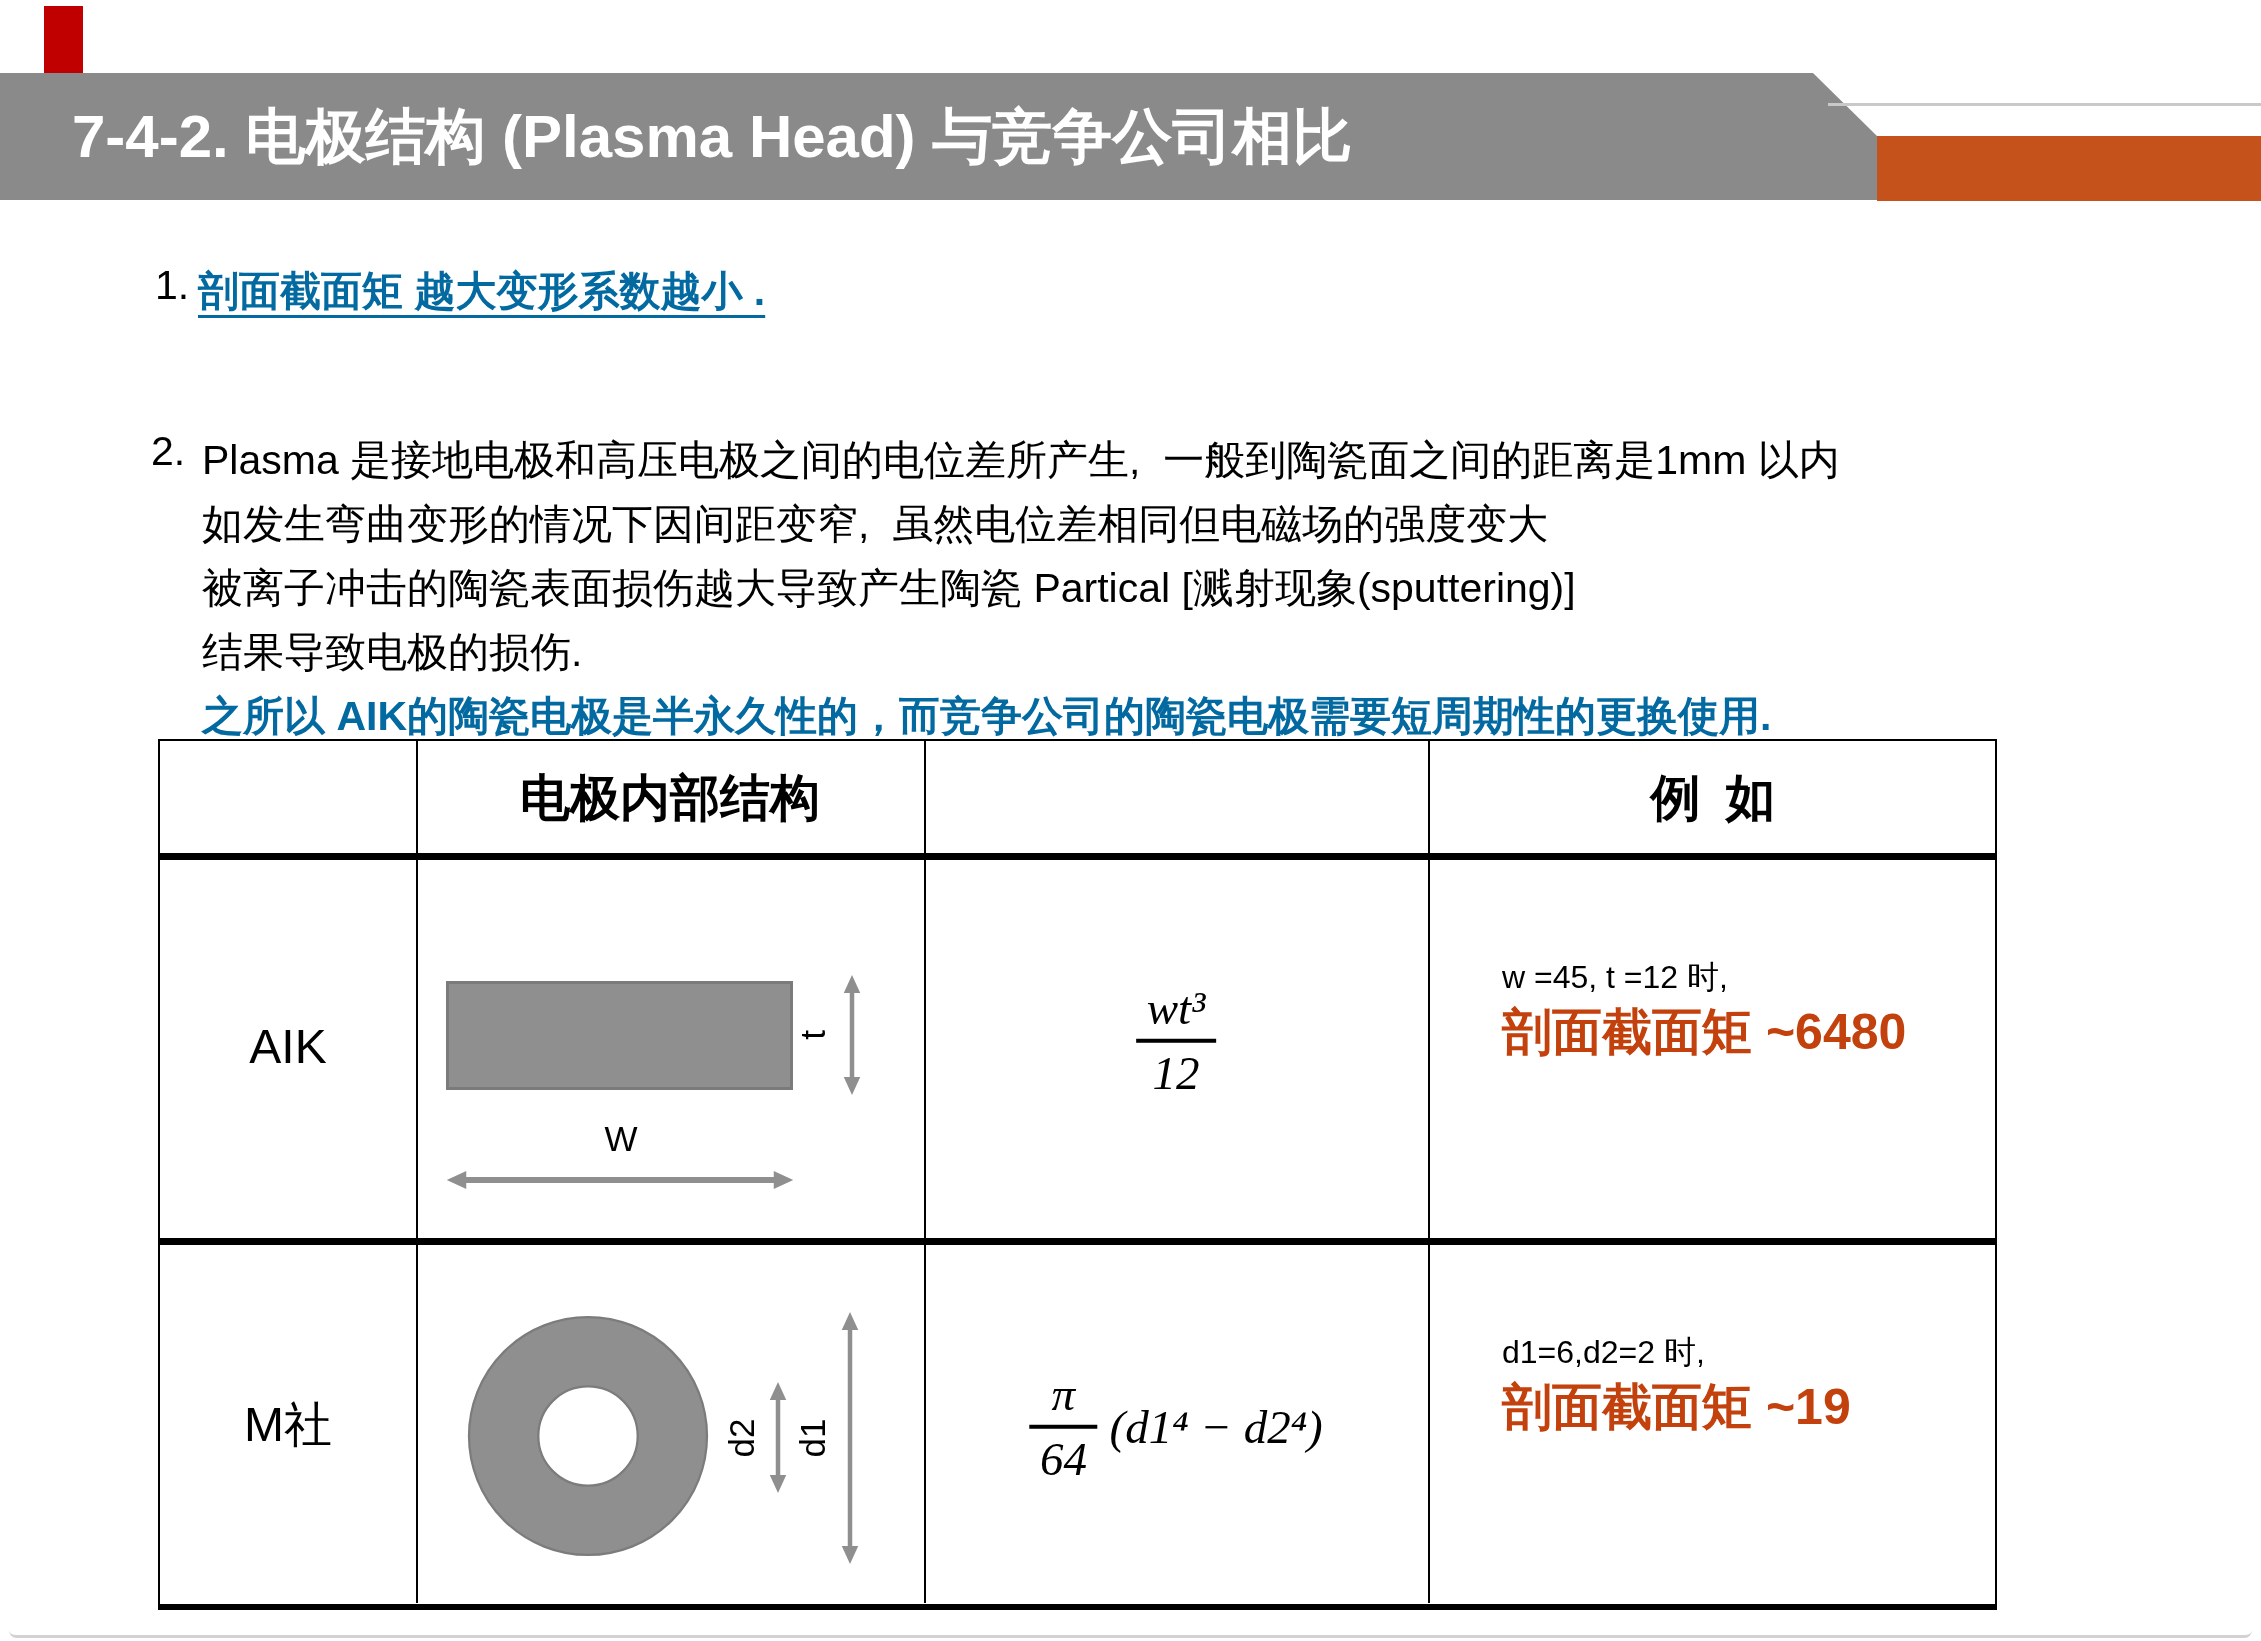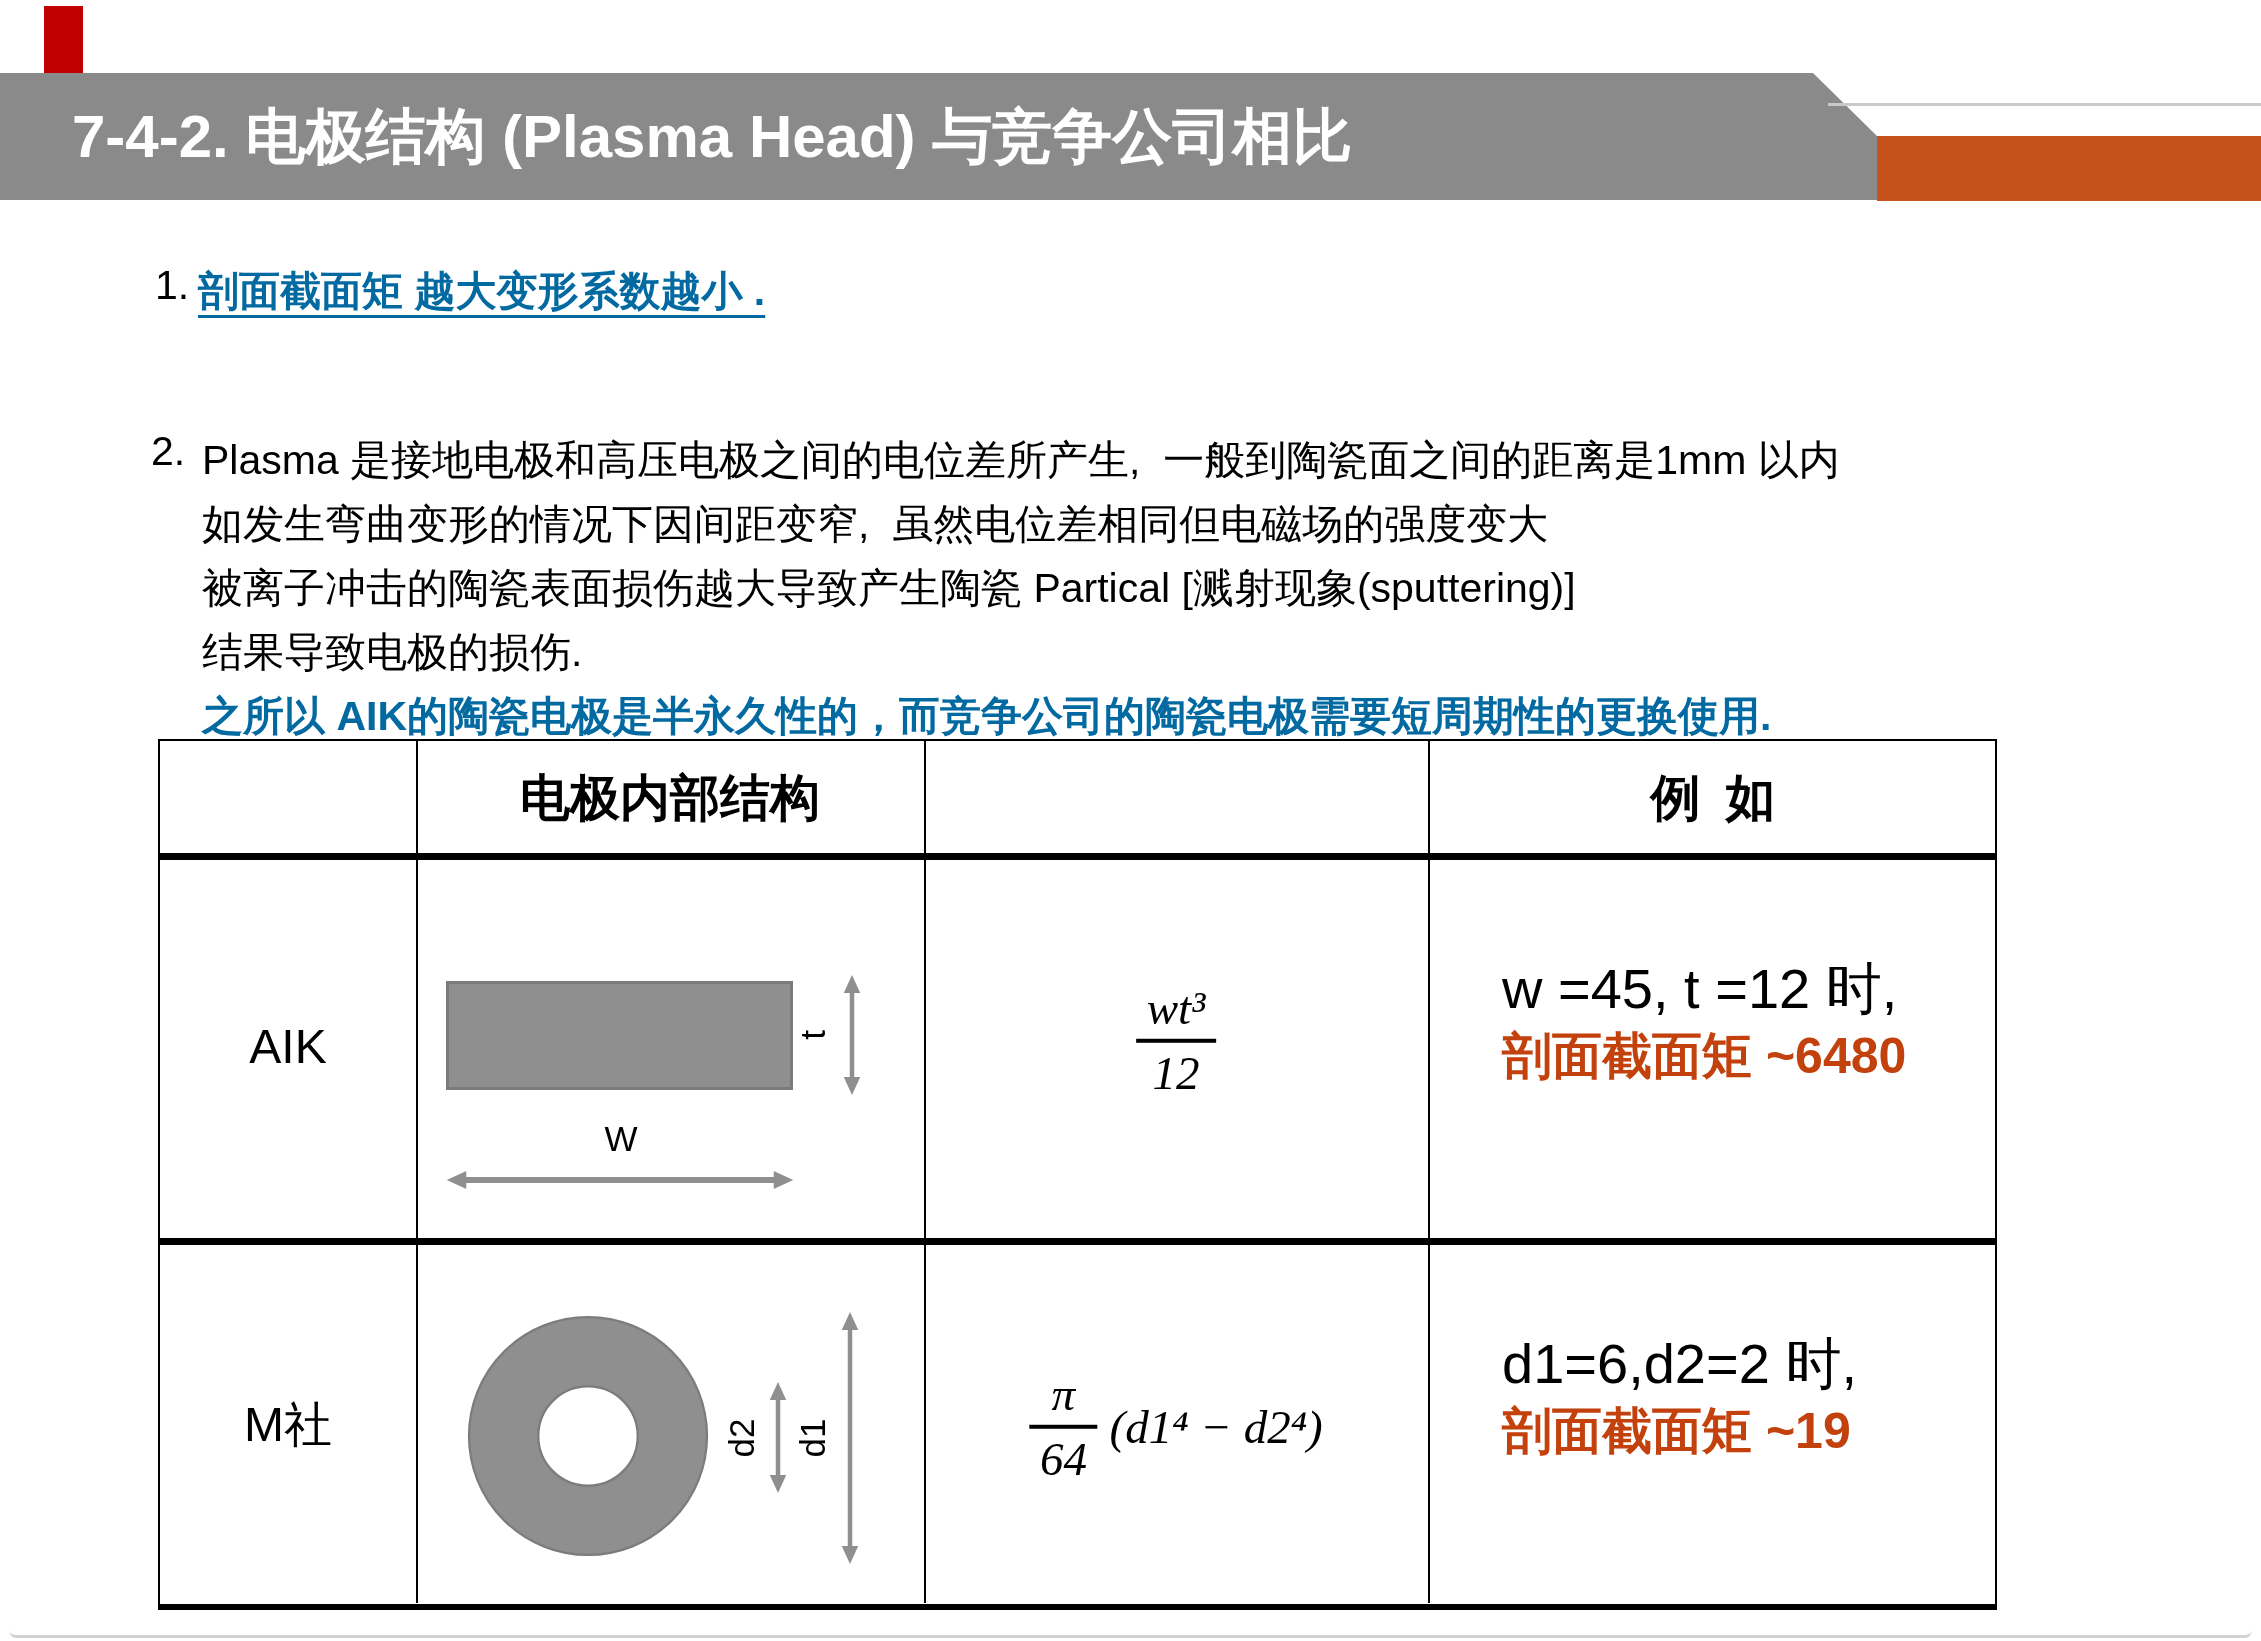--- a/index.html
+++ b/index.html
@@ -49,21 +49,21 @@
   
   .formula{position:absolute;transform:translate(-50%,-50%);display:flex;align-items:center;gap:12px;
     font-family:"Liberation Serif",serif;font-style:italic;font-size:47px;}
   .fraction{display:inline-flex;flex-direction:column;align-items:center;}
   .fraction .fnum{padding:0 10.6px;line-height:1.05;}
   .fraction .fbar{height:3.8px;background:#000;align-self:stretch;margin:6px 0;}
   .fraction .fden{padding:0 10.6px;line-height:1.05;}
   .fexpr{white-space:pre;}
   
   .example{position:absolute;left:1342px;}
-  .ex-cond{font-size:56px;white-space:pre;line-height:1.0;}
+  .ex-cond{font-size:32px;white-space:pre;line-height:1.0;}
   .ex-result{font-size:50px;font-weight:bold;color:#c2410c;white-space:pre;margin-top:13.6px;line-height:1.0;}
   
   .bottom-frame{position:absolute;left:9px;right:9px;bottom:4.5px;height:9px;
     border-bottom:3px solid #D2D2D2;border-radius:0 0 7.5px 7.5px;}
 </style>
 </head>
 <body>
 
 <div id="canvas">
 

